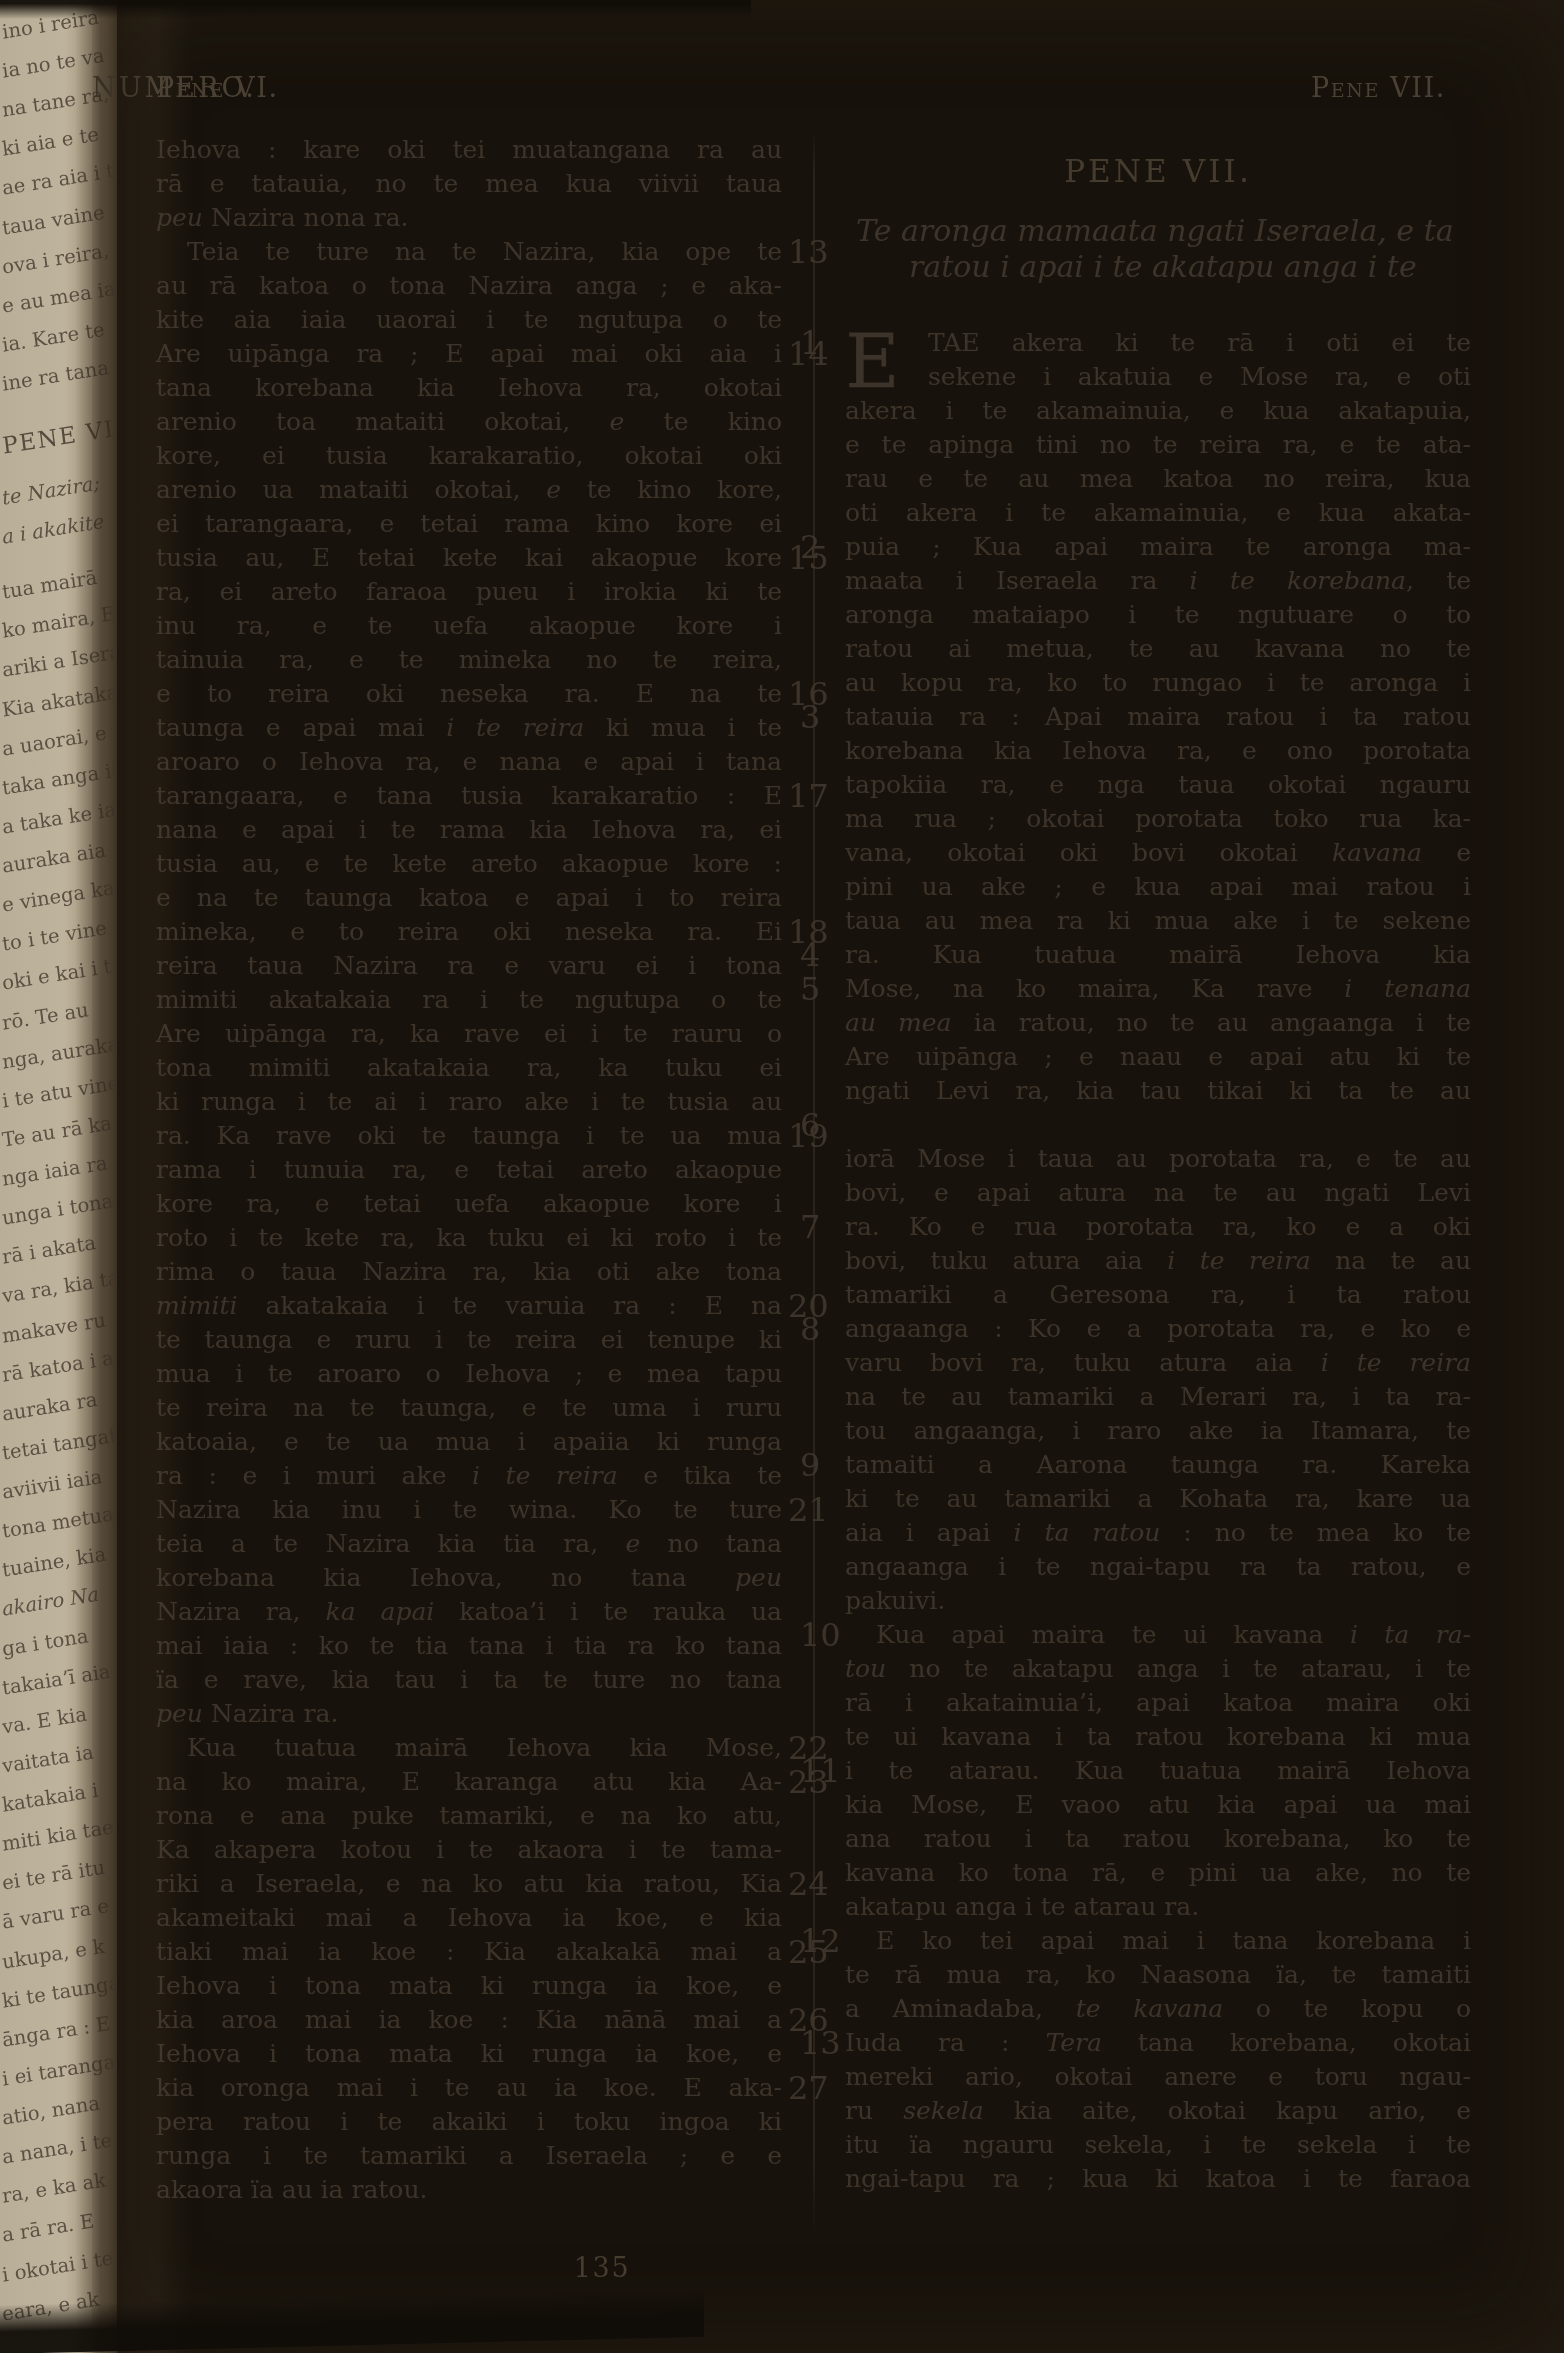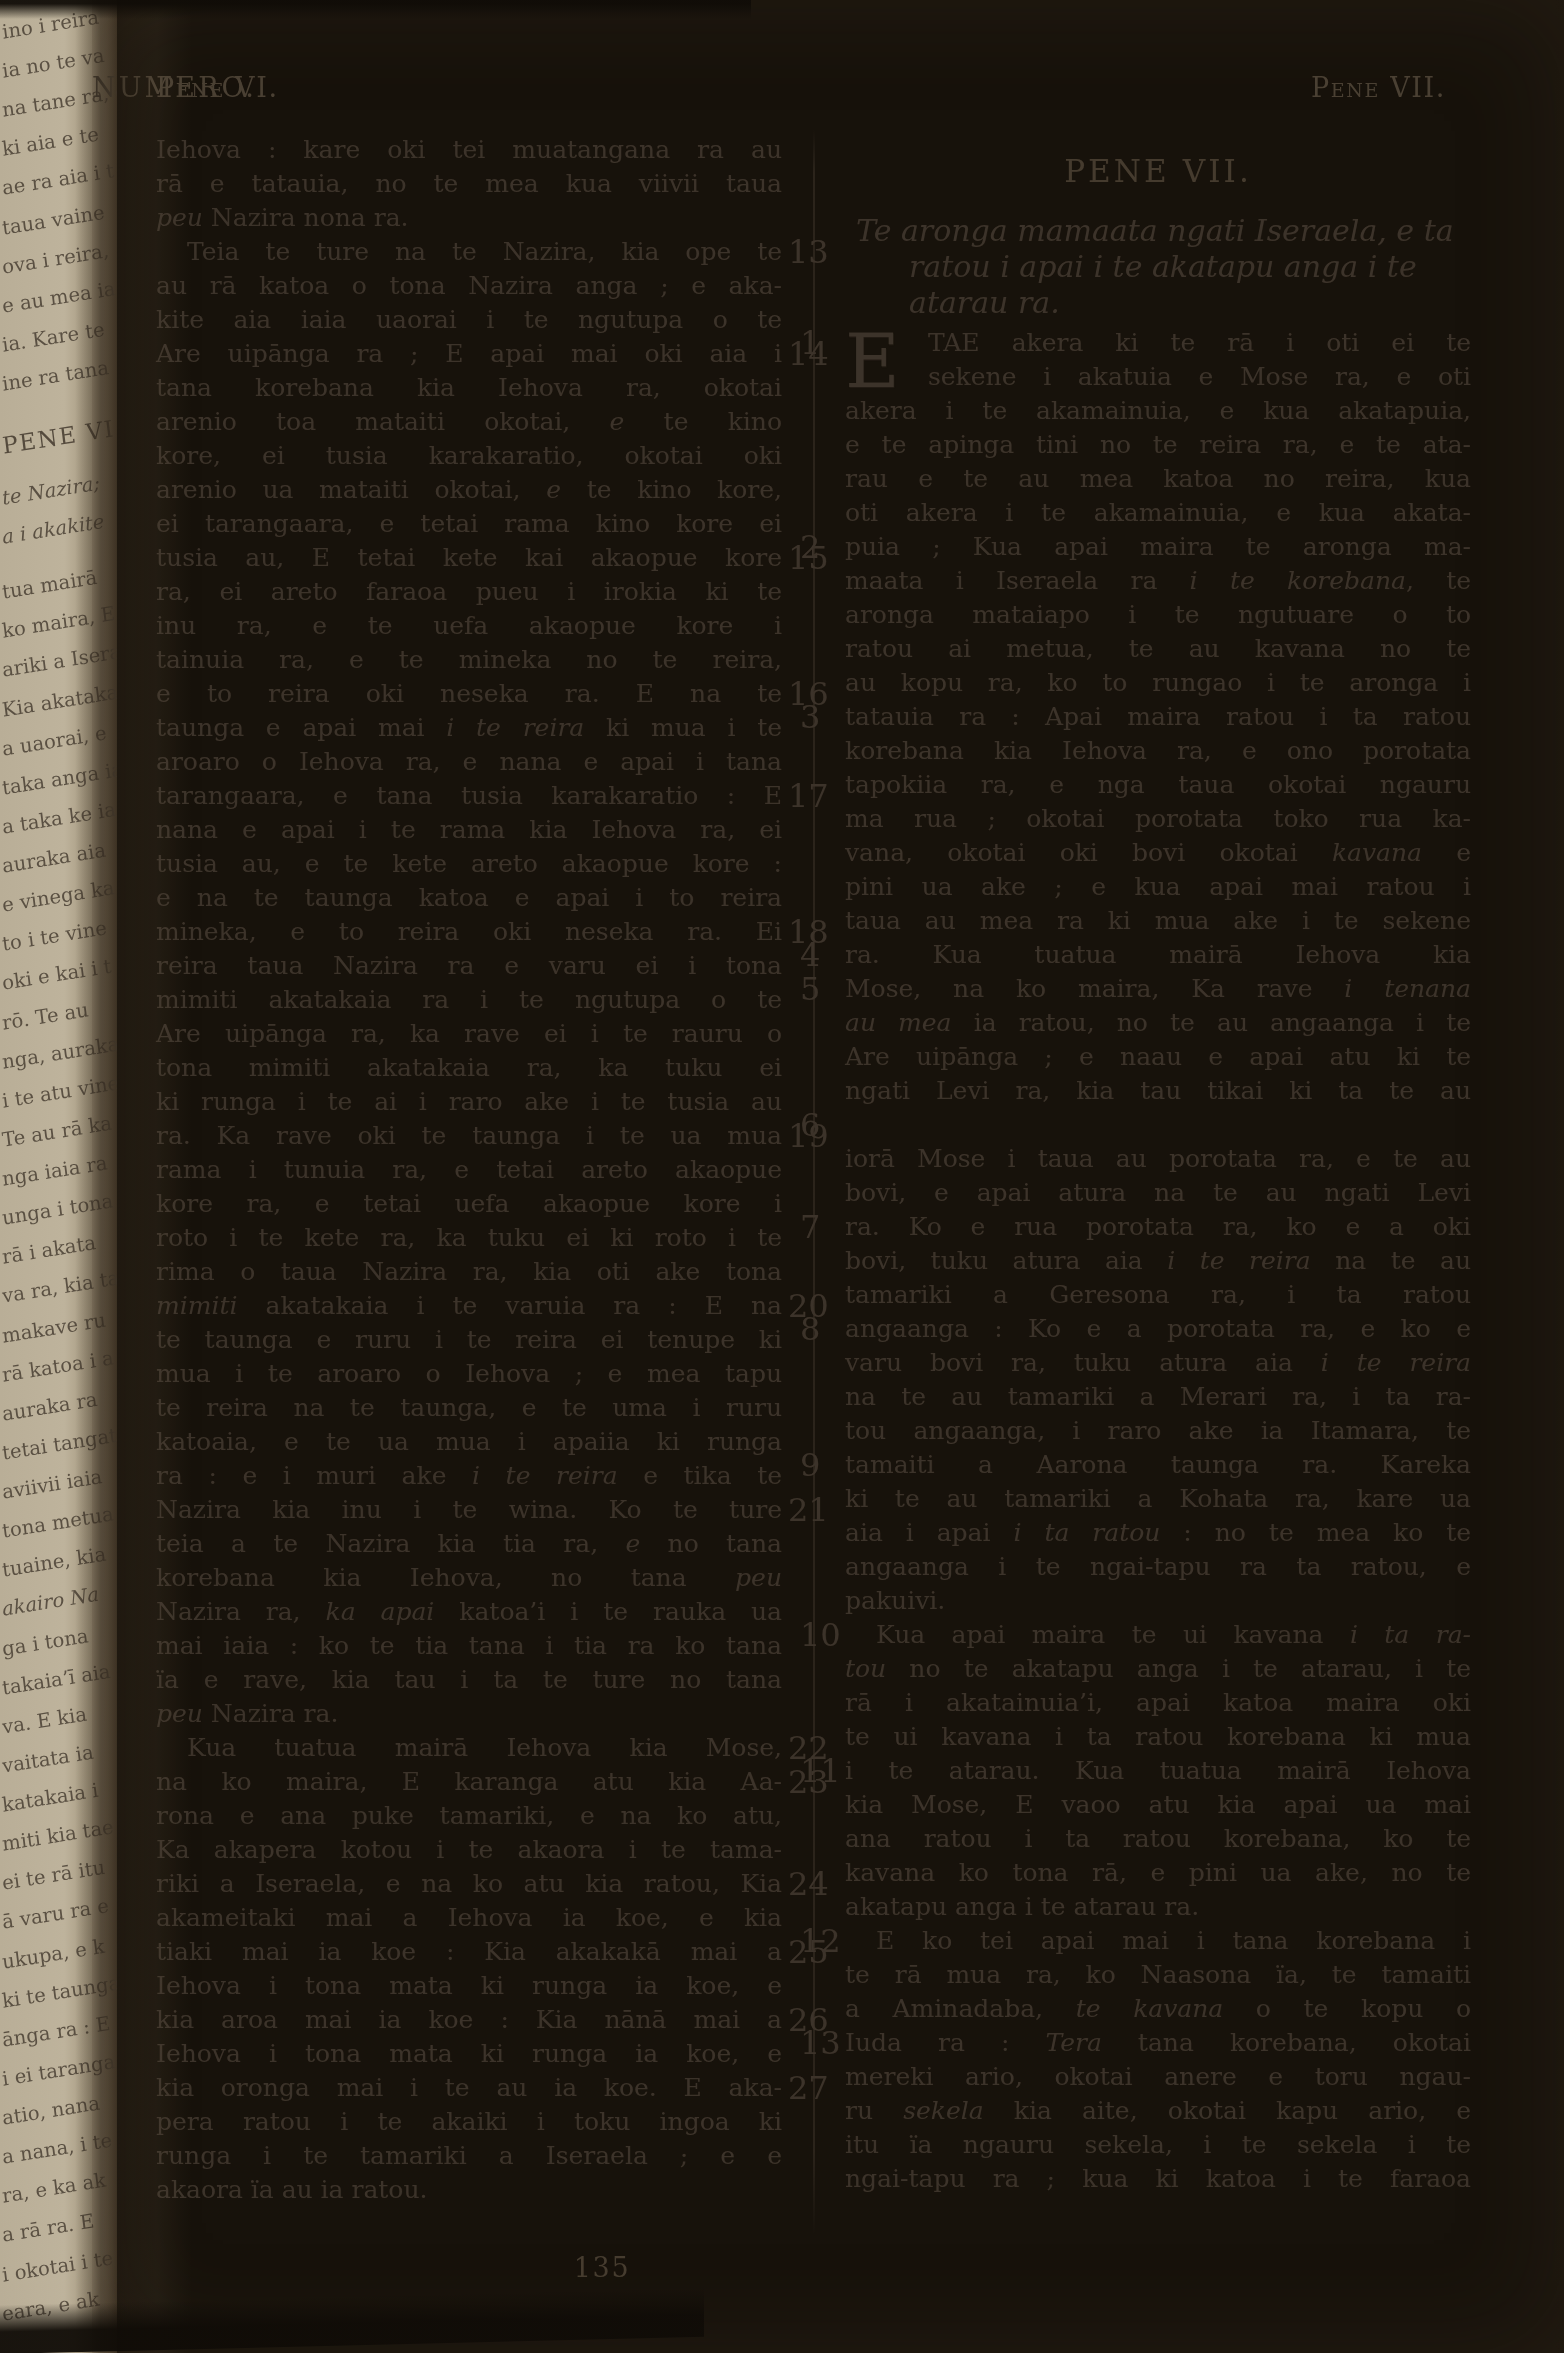--- a/index.html
+++ b/index.html
@@ -509,23 +509,20 @@
     <div id="ch-head">PENE VII.</div>
 
     <div id="intro">
 
     <div class="line">
           <span class="txt">Te aronga mamaata ngati Iseraela, e ta</span>
         </div>
         <div class="line indent">
           <span class="txt">ratou i apai i te akatapu anga i te</span>
         </div>
-        <div class="line indent end">
-          <span class="txt">atarau ra.</span>
-        </div>
       </div>
 
     <div id="dropcap">E</div>
 
     <div class="col" id="col-right">
 
     <div class="line dc">
           <span class="num">1</span>
           <span class="txt">TAE akera ki te rā i oti ei te</span>
         </div>

